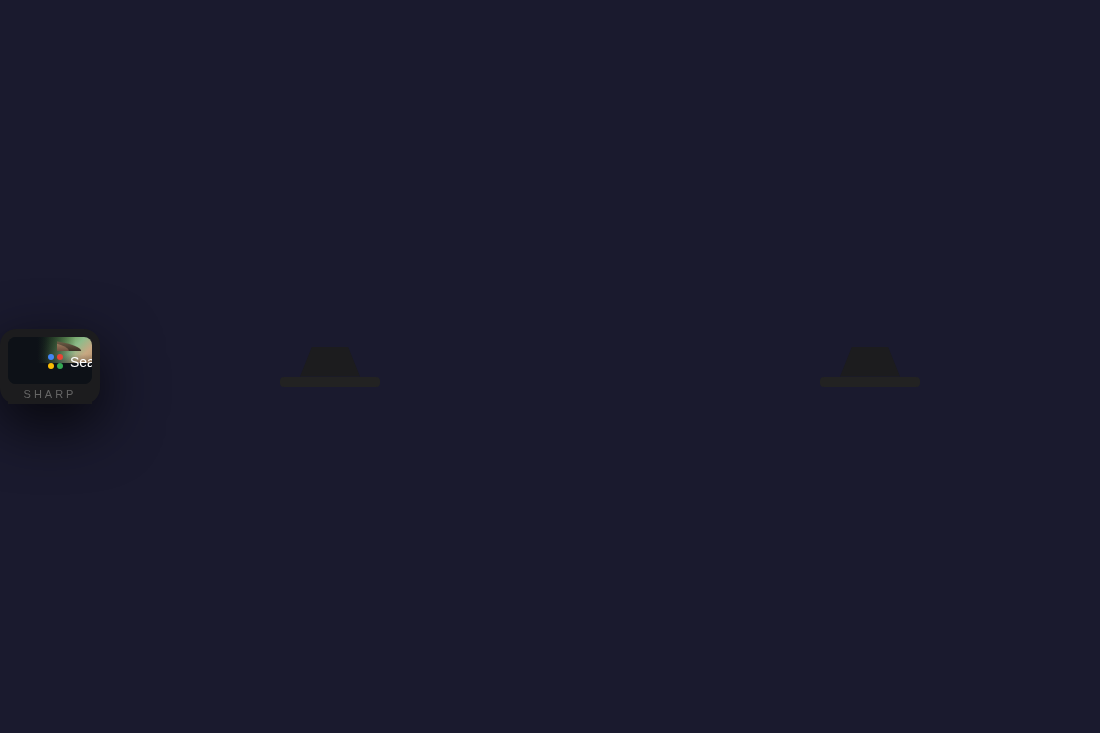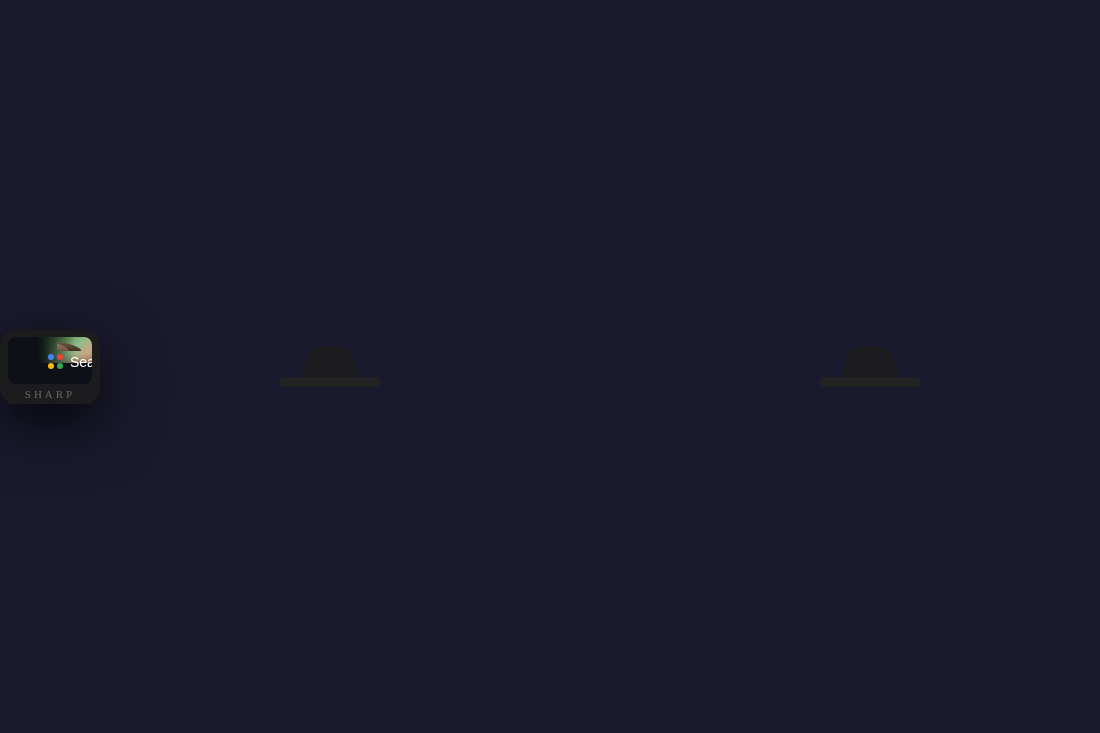--- a/index.html
+++ b/index.html
@@ -126,21 +126,20 @@
     .dot-y { background: #fbbc04; border-radius: 50%; width: 6px; height: 6px; }
     .dot-g { background: #34a853; border-radius: 50%; width: 6px; height: 6px; }
 
     
     .tv-bezel-bottom {
       height: 20px;
       display: flex;
       align-items: center;
       justify-content: center;
       background: #1c1c1e;
-      font-family: Liberation Serif, serif;
     }
 
     .tv-brand {
       color: #666;
       font-size: 11px;
       letter-spacing: 3px;
       font-weight: 500;
     }
 
     .tv-stand {

